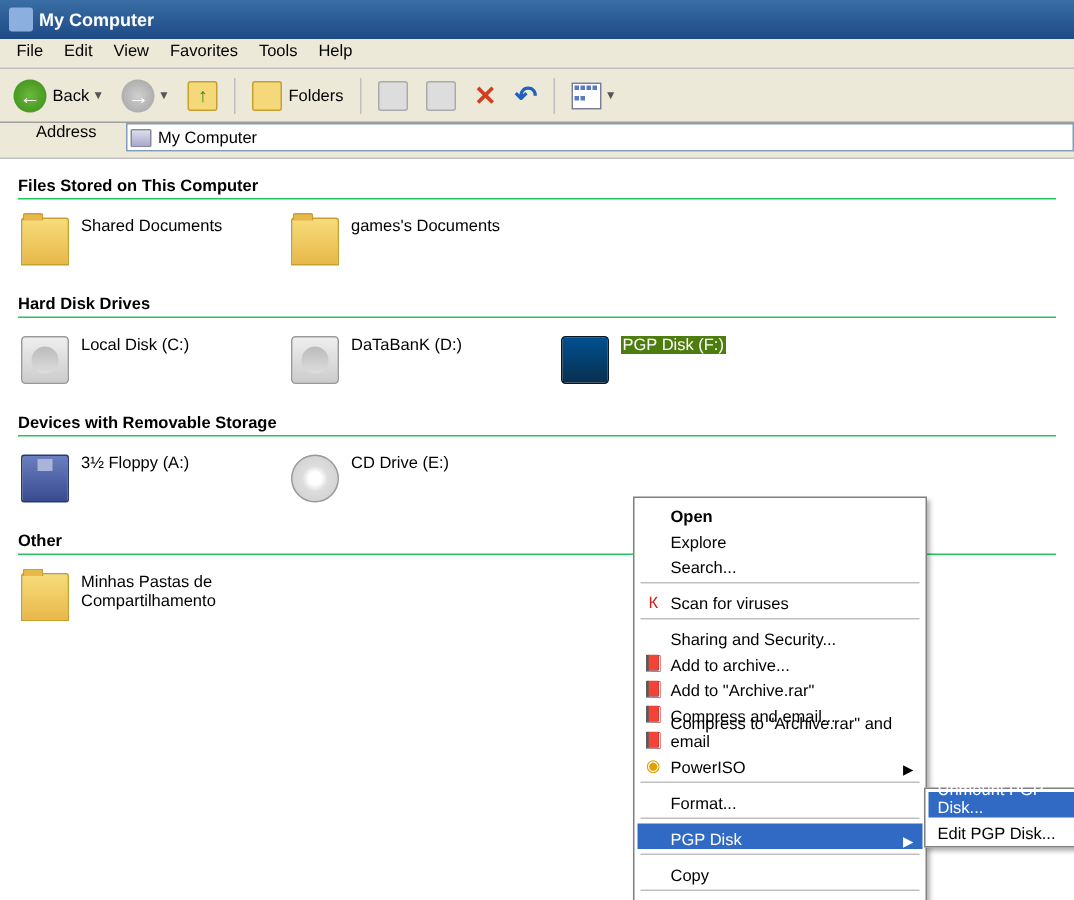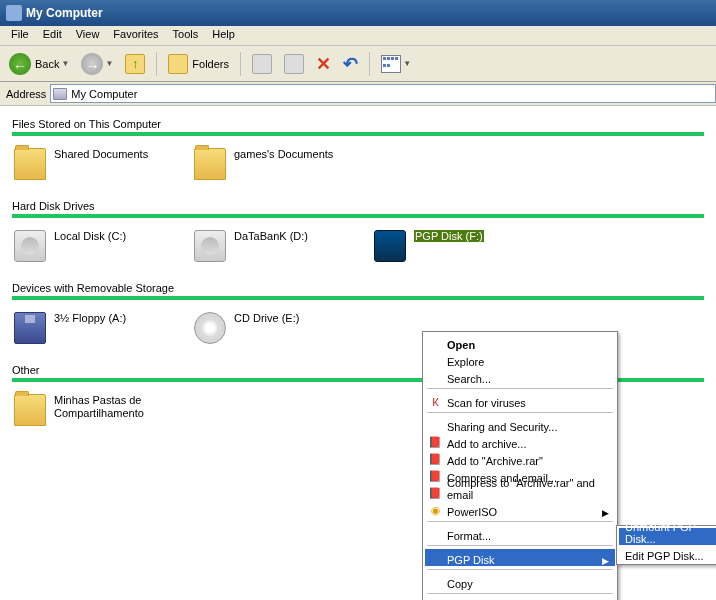--- a/index.html
+++ b/index.html
@@ -5,24 +5,24 @@
 *{box-sizing:border-box}
 body{margin:0;font-family:Tahoma,Arial,sans-serif;font-size:11px;color:#000;background:#ece9d8;width:716px;height:600px;overflow:hidden}
 .titlebar{height:26px;background:linear-gradient(#3a6ea5,#1e4a85);color:#fff;display:flex;align-items:center;padding-left:6px;font-size:12px;font-weight:bold}
 .titlebar .ticon{width:16px;height:16px;background:#8bb0e0;border-radius:2px;margin-right:4px}
 .menubar{height:20px;background:#ece9d8;border-bottom:1px solid #c0c0c0;display:flex;align-items:flex-start;padding-left:4px}
 .menubar span{padding:2px 7px;cursor:default}
 .toolbar{height:36px;background:#ece9d8;border-bottom:1px solid #a0a0a0;display:flex;align-items:center;padding-left:4px;gap:2px}
 .tbtn{display:flex;align-items:center;height:28px;padding:0 4px;border:1px solid transparent;border-radius:3px;cursor:default}
 .tbtn .tlbl{margin-left:4px}
 .sep{width:1px;height:24px;background:#c0c0c0;margin:0 4px}
-.addrbar{height:24px;background:#ece9d8;border-bottom:1px solid #c0c0c0;display:flex;align-items:center;padding-left:6px;gap:4px}
+.addrbar{height:24px;background:#ece9d8;border-bottom:1px solid #c0c0c0;display:flex;align-items:flex-start;padding-left:24px;gap:20px}
 .addrfield{flex:1;background:#fff;border:1px solid #7f9db9;height:19px;display:flex;align-items:center;padding-left:2px;gap:4px}
 .content{background:#fff;position:relative;height:494px;padding:8px 12px;overflow:hidden}
-.section-hd{font-weight:normal;font-size:11px;margin:4px 0 2px;border-bottom:4px solid #22c55e;padding-bottom:2px}
+.section-hd{font-weight:bold;font-size:11px;margin:4px 0 2px;border-bottom:1px solid #22c55e;padding-bottom:2px}
 .items{display:flex;flex-wrap:wrap;gap:0;margin:10px 0 18px}
 .item{display:flex;align-items:flex-start;width:180px;padding:2px}
 .item .ic{width:32px;height:32px;flex:none;margin-right:8px}
 .item .lbl{line-height:1.2}
 .item.sel .lbl span{background:#4d7c0f;color:#fff;padding:0 1px}
 .folder-ic{background:linear-gradient(#f6dc7a,#e8b84a);border:1px solid #c8a030;border-radius:2px 2px 0 0;position:relative}
 .folder-ic:before{content:"";position:absolute;top:-4px;left:0;width:12px;height:4px;background:#e8b84a;border:1px solid #c8a030;border-bottom:none;border-radius:2px 2px 0 0}
 .hdd-ic{background:linear-gradient(#eee,#ccc);border:1px solid #999;border-radius:3px;position:relative}
 .hdd-ic:before{content:"";position:absolute;inset:6px;background:linear-gradient(#bbb,#ddd);border-radius:50%}
 .pgp-ic{background:linear-gradient(#005090,#083050);border:1px solid #041828;border-radius:3px}

